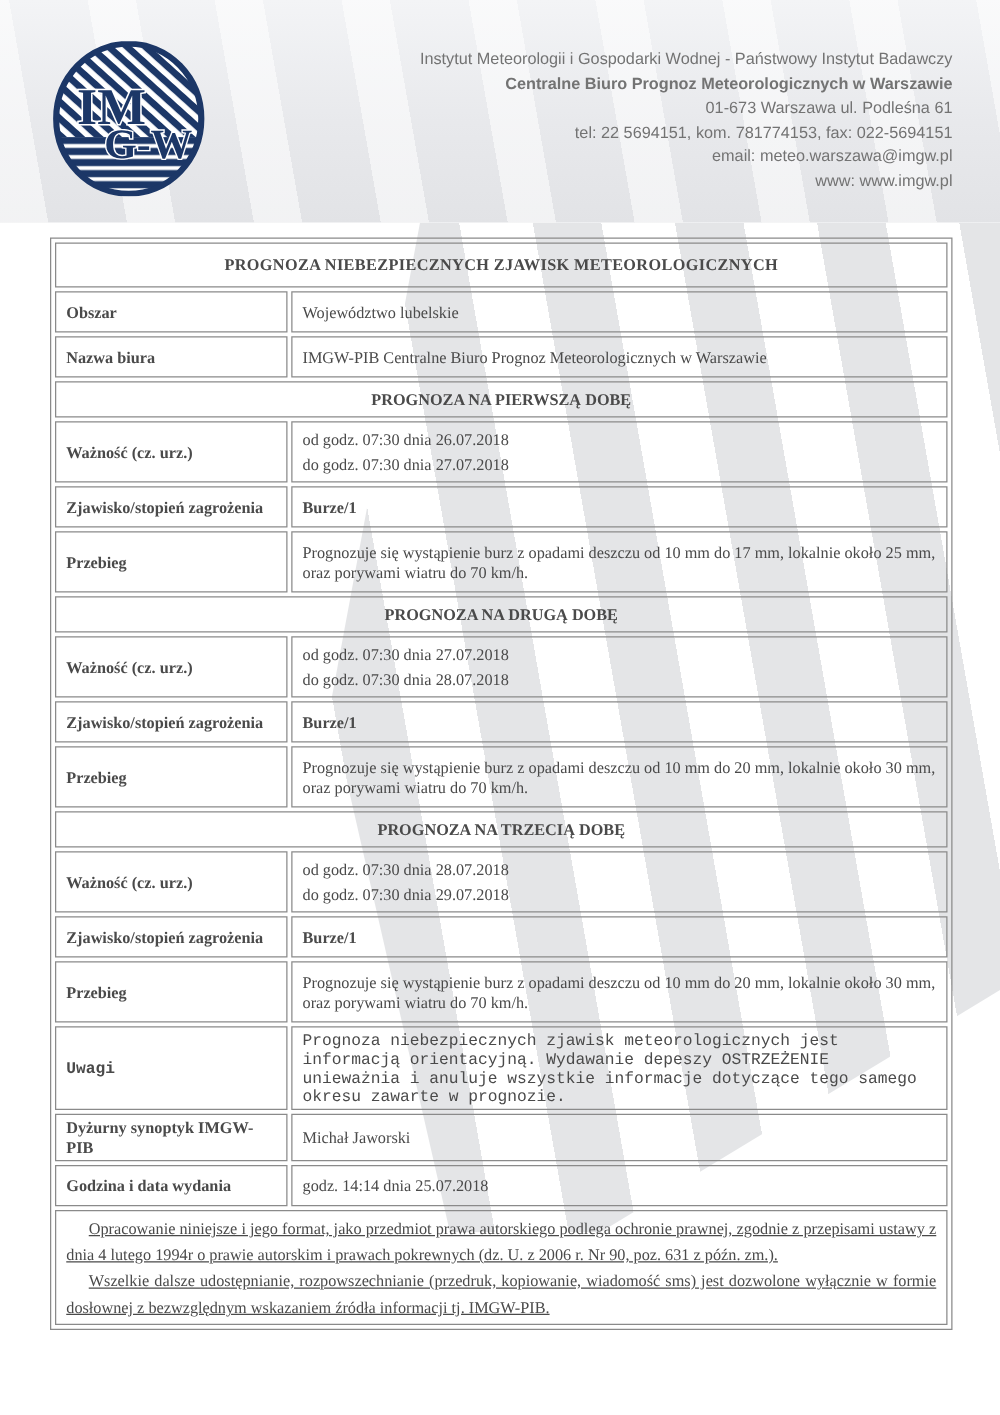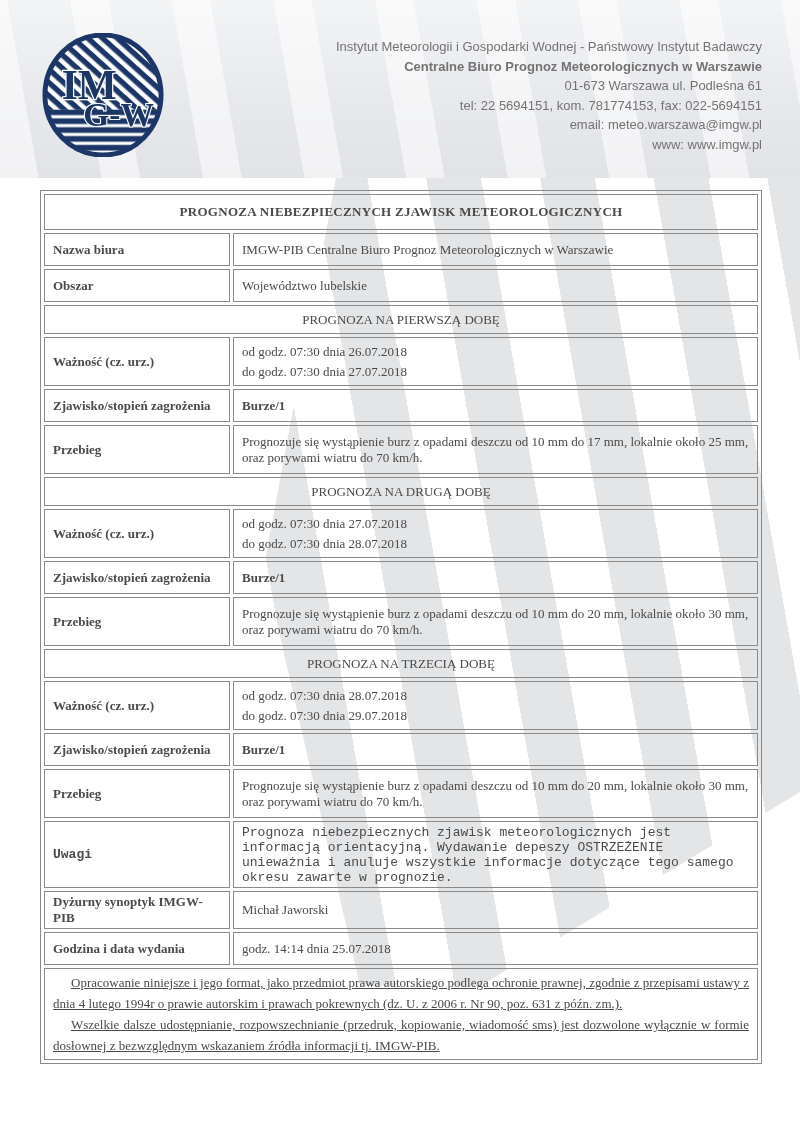--- a/index.html
+++ b/index.html
@@ -67,21 +67,21 @@
   td.label-cell {
     font-weight: bold; color: #151515; font-size: 13.5px;
   }
   col.c-label { width: 186px; }
   td.title-cell {
     text-align: center; font-weight: bold;
     color: #ea1310; font-size: 15.5px; letter-spacing: 0.3px;
     height: 30px;
   }
   td.section-cell {
-    text-align: center; font-weight: normal;
+    text-align: center; font-weight: bold;
     color: #151515; font-size: 13.5px; height: 23px;
   }
   td.bold-value { font-weight: bold; color: #151515; }
   tr.r-info td { height: 27px; }
   tr.r-validity td { height: 43px; }
   tr.r-phen td { height: 27px; }
   tr.r-course td { height: 43px; }
   tr.r-remarks td { height: 61px; font-family: Liberation Mono, monospace; }
   tr.r-small td { height: 27px; }
   td.footer-cell {
@@ -137,27 +137,27 @@
       <col class="c-label">
       <col>
     </colgroup>
 
   <tbody>
       <tr>
     <td class="title-cell" colspan="2">PROGNOZA NIEBEZPIECZNYCH ZJAWISK METEOROLOGICZNYCH</td>
   </tr>
 
   <tr class="r-info">
+    <td class="label-cell">Obszar</td>
+    <td>Województwo lubelskie</td>
+  </tr>
+
+  <tr class="r-info">
     <td class="label-cell">Nazwa biura</td>
     <td>IMGW-PIB Centralne Biuro Prognoz Meteorologicznych w Warszawie</td>
-  </tr>
-
-  <tr class="r-info">
-    <td class="label-cell">Obszar</td>
-    <td>Województwo lubelskie</td>
   </tr>
 
   <tr>
     <td class="section-cell" colspan="2">PROGNOZA NA PIERWSZĄ DOBĘ</td>
   </tr>
   <tr class="r-validity">
     <td class="label-cell">Ważność (cz. urz.)</td>
     <td class="two-line">
       <div>od godz. 07:30 dnia 26.07.2018</div>
       <div>do godz. 07:30 dnia 27.07.2018</div>

